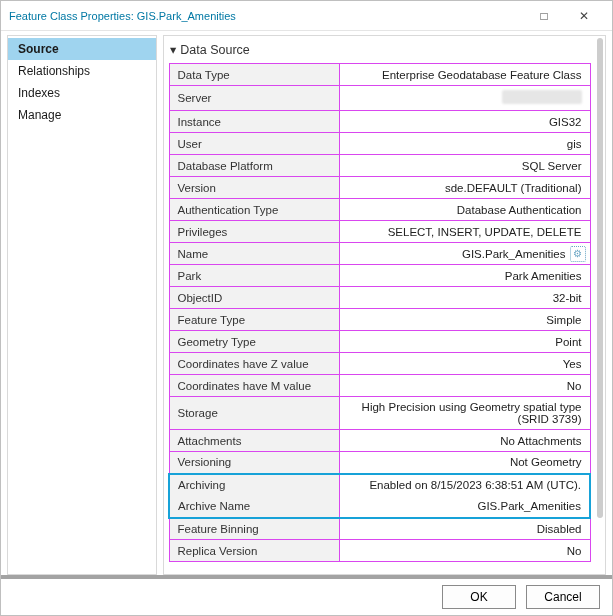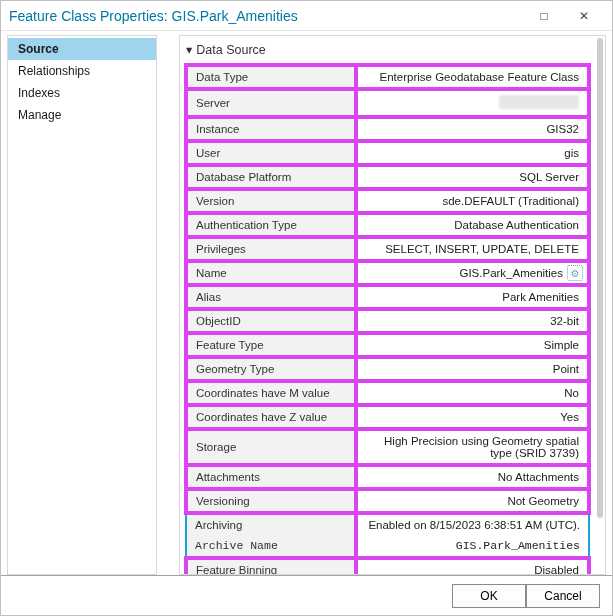--- a/index.html
+++ b/index.html
@@ -1,43 +1,43 @@
 <!DOCTYPE html>
 <html><head>
 <meta charset="utf-8">
 <style>
   * { box-sizing: border-box; }
   html, body { margin:0; padding:0; font-family:"Segoe UI", Arial, sans-serif; font-size:12px; color:#333; background:#fff;}
   .window { width:613px; height:616px; border:1px solid #bfbfbf; display:flex; flex-direction:column; background:#fff; }
   .titlebar { height:30px; display:flex; align-items:center; padding:0 8px; border-bottom:1px solid #e5e5e5; }
-  .titlebar .title { flex:1; font-size:14px; color:#0078a4; }
+  .titlebar .title { flex:1; font-size:11px; color:#0078a4; }
   .titlebar .winbtn { width:40px; height:30px; display:flex; align-items:center; justify-content:center; color:#444; cursor:pointer; }
-  .body { flex:1; display:flex; overflow:hidden; padding:4px 6px 0 6px; gap:22px;}
+  .body { flex:1; display:flex; overflow:hidden; padding:4px 6px 0 6px; gap:6px;}
   .sidebar { width:150px; border:1px solid #d9d9d9; background:#fff; padding:2px 0; overflow:auto;}
   .sidebar .item { padding:4px 10px; cursor:pointer; color:#1a1a1a;}
   .sidebar .item.active { background:#9fd4ef; font-weight:600;}
   .main { flex:1; display:flex; overflow:hidden; }
   .content { flex:1; border:1px solid #d9d9d9; overflow:auto; padding:2px 4px 6px 4px; position:relative;}
   .section-header { display:flex; align-items:center; gap:4px; font-size:12.5px; padding:4px 2px 6px 2px; font-weight:400; cursor:pointer;}
   .chev { display:inline-block; }
   .prop-table { width:100%; border-collapse:collapse; font-size:11.5px; border:1px solid #cfcfcf;}
-  .prop-table td { border:4px solid #d946ef; padding:4px 8px; height:22px;}
+  .prop-table td { border:1px solid #d946ef; padding:4px 8px; height:22px;}
   .prop-table td.key { width:170px; background:#f2f2f2;}
   .prop-table td.val { background:#fff; color:#222;text-align:right;}
   .name-row .val { position:relative; padding-right:24px; }
   .name-row .val .gear { position:absolute; right:4px; top:50%; transform:translateY(-50%); width:16px; height:16px; border:1px dotted #6aa5c4; color:#6aa5c4; display:flex; align-items:center; justify-content:center; font-size:10px; cursor:pointer; border-radius:2px;}
   tr.highlight td { border-top:2px solid #17a2d8; border-bottom:2px solid #17a2d8;}
   tr.highlight.first td { border-top:2px solid #17a2d8; border-bottom:none;}
-  tr.highlight.last td { border-top:none; border-bottom:2px solid #17a2d8;font-family:Liberation Mono, monospace;}
+  tr.highlight.last td { border-top:none; border-bottom:2px solid #17a2d8;}
   tr.highlight td:first-child { border-left:2px solid #17a2d8;margin-left:20px;}
   tr.highlight td:last-child { border-right:2px solid #17a2d8;}
   .redacted { display:inline-block; width:80px; height:14px; background:#e6e6e6; filter:blur(1px); border-radius:2px;}
   .scroll-indicator { position:absolute; right:2px; top:2px; bottom:2px; width:6px; background:transparent;}
   .scroll-thumb { position:absolute; right:0; top:0; width:6px; height:480px; background:#cdcdcd; border-radius:3px;}
-  .footer { height:40px; display:flex; align-items:center; justify-content:flex-end; padding:0 12px; border-top:1px solid #a3a3a3;}
+  .footer { height:40px; display:flex; align-items:center; justify-content:flex-end; gap:10px; padding:0 12px; border-top:4px solid #a3a3a3;}
   .btn { min-width:74px; height:24px; border:1px solid #8a8a8a; background:#fdfdfd; font-size:12px; cursor:pointer; padding:0 14px;}
   .content-inner { margin-right:10px;}
 </style>
 </head>
 <body>
 
 <div class="window">
 
   <div class="titlebar">
     <div class="title">Feature Class Properties: GIS.Park_Amenities</div>
@@ -92,42 +92,42 @@
                 </tr>
                 <tr>
                   <td class="key">Privileges</td>
                   <td class="val">SELECT, INSERT, UPDATE, DELETE</td>
                 </tr>
                 <tr class="name-row">
                   <td class="key">Name</td>
                   <td class="val">GIS.Park_Amenities<span class="gear">⚙</span></td>
                 </tr>
                 <tr>
-                  <td class="key">Alias</td>
+                  <td class="key">Park</td>
                   <td class="val">Park Amenities</td>
                 </tr>
                 <tr>
                   <td class="key">ObjectID</td>
                   <td class="val">32-bit</td>
                 </tr>
                 <tr>
                   <td class="key">Feature Type</td>
                   <td class="val">Simple</td>
                 </tr>
                 <tr>
                   <td class="key">Geometry Type</td>
                   <td class="val">Point</td>
                 </tr>
                 <tr>
+                  <td class="key">Coordinates have Z value</td>
+                  <td class="val">Yes</td>
+                </tr>
+                <tr>
                   <td class="key">Coordinates have M value</td>
                   <td class="val">No</td>
-                </tr>
-                <tr>
-                  <td class="key">Coordinates have Z value</td>
-                  <td class="val">Yes</td>
                 </tr>
                 <tr>
                   <td class="key">Storage</td>
                   <td class="val">High Precision using Geometry spatial type (SRID 3739)</td>
                 </tr>
                 <tr>
                   <td class="key">Attachments</td>
                   <td class="val">No Attachments</td>
                 </tr>
                 <tr>

